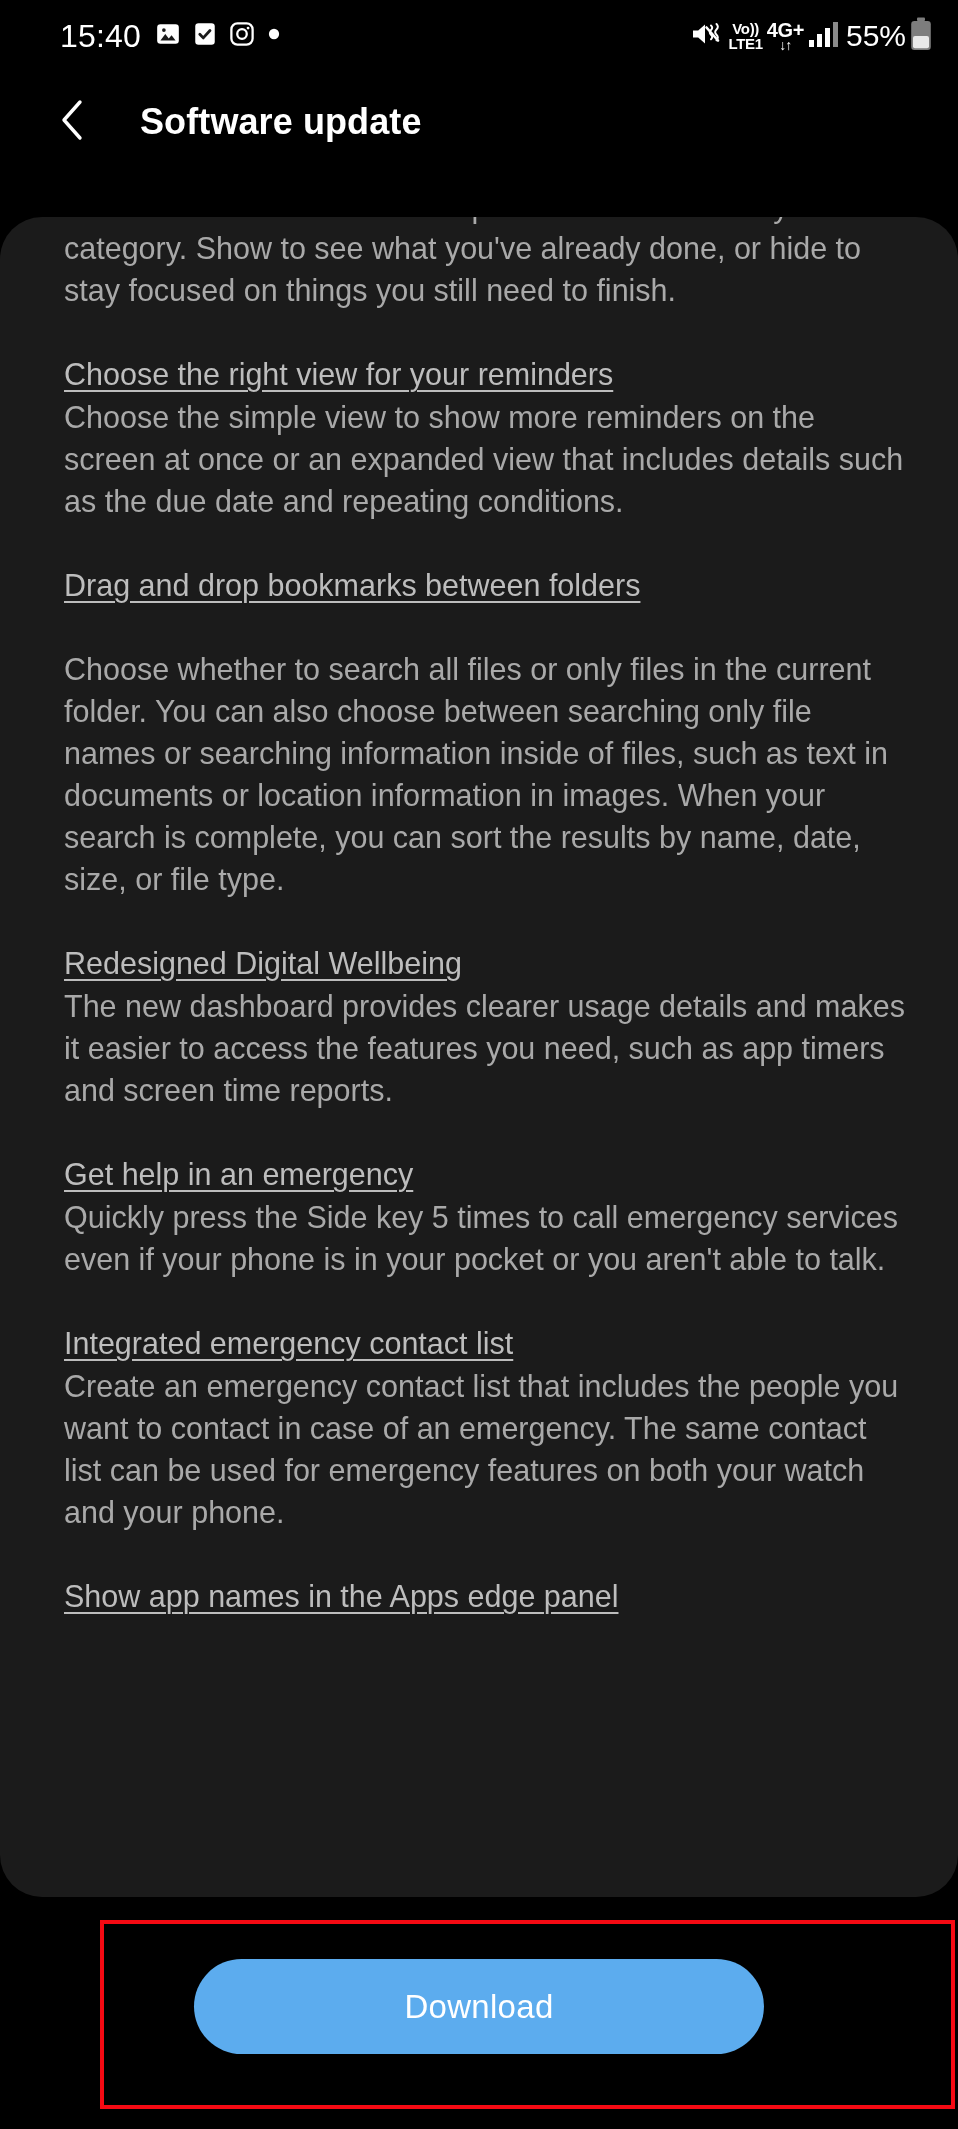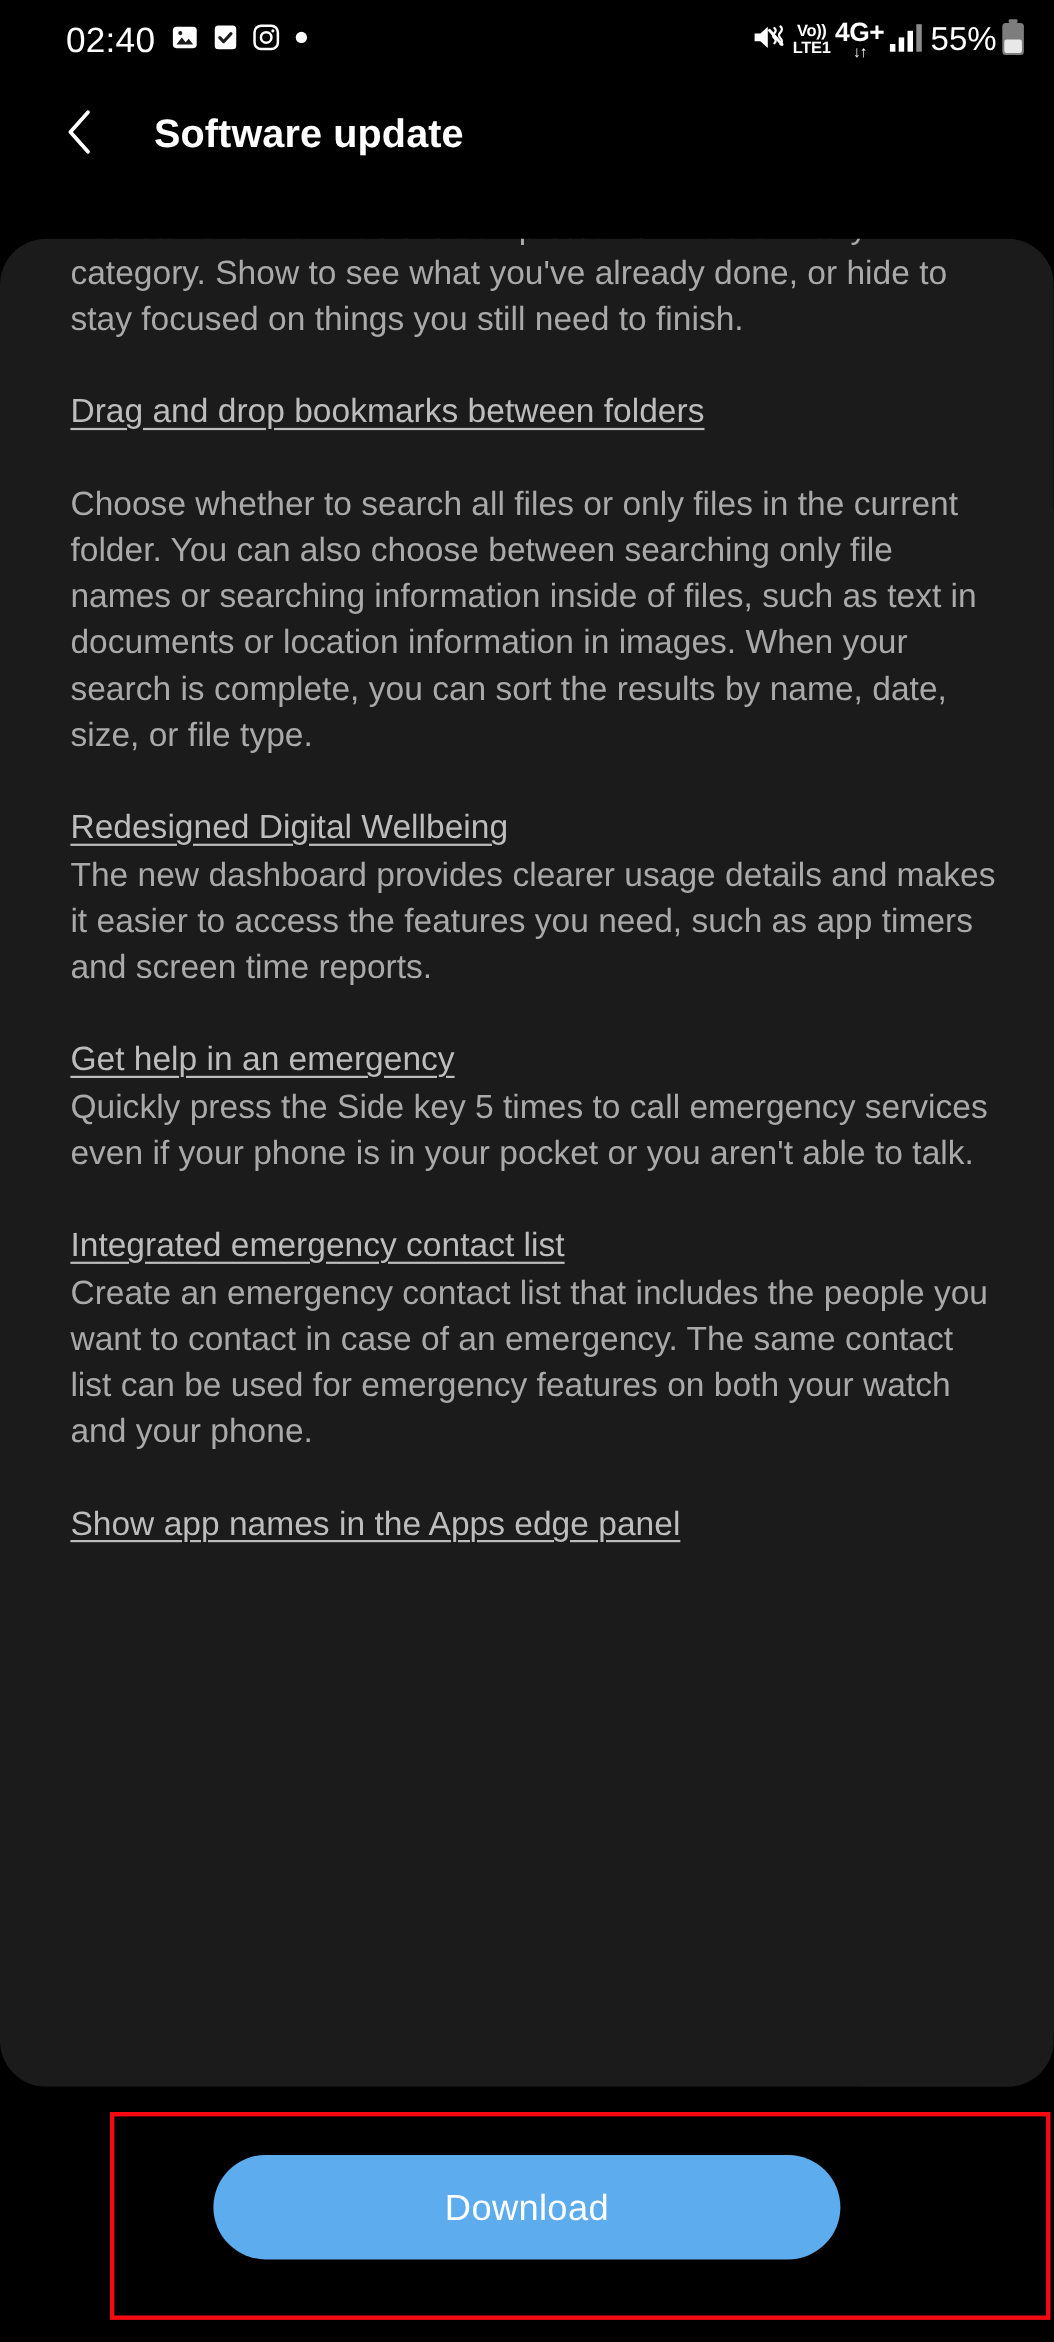--- a/index.html
+++ b/index.html
@@ -31,21 +31,21 @@
   .sb-icons { display:flex; align-items:center; gap:12px; }
   .ic { display:block; }
   .sb-spacer { flex:1; }
   .sb-right { display:flex; align-items:center; gap:4px; }
   .volte {
     display:flex; flex-direction:column; align-items:center;
     font-size:15px; font-weight:700; line-height:1.02;
     letter-spacing:-0.3px; color:#fff;
   }
   .netgrp { display:flex; flex-direction:column; align-items:center; line-height:1; }
-  .netgrp .lbl { font-size:24px; font-weight:700; letter-spacing:-0.4px; }
+  .netgrp .lbl { font-size:20px; font-weight:700; letter-spacing:-0.4px; }
   .netgrp .arr { font-size:14px; font-weight:700; margin-top:-2px; letter-spacing:-1px; }
   .sb-batt-txt {
     font-size:30px; font-weight:400; color:#fff; letter-spacing:0px;
     margin-left:2px;
   }
 
   
   .appbar {
     position:absolute; top:72px; left:0;
     width:958px; height:100px;
@@ -123,21 +123,21 @@
     pointer-events:none;
   }
 </style>
 </head>
 <body>
 
 <div class="phone">
 
   <div class="statusbar">
     <div class="sb-left">
-      <div class="sb-clock">02:40</div>
+      <div class="sb-clock">15:40</div>
       <div class="sb-icons">
         <span class="ic">
           <svg width="26" height="26" viewBox="0 0 24 24">
               <rect x="2" y="3" width="20" height="18" rx="3" fill="#fff"></rect>
               <path d="M5 18l4.5-6 3.2 4.1 2.6-3 3.7 4.9z" fill="#1b1b1b"></path>
               <circle cx="8.2" cy="8.4" r="1.7" fill="#1b1b1b"></circle>
             </svg>
         </span>
         <span class="ic">
           <svg width="24" height="26" viewBox="0 0 22 24">
@@ -209,20 +209,24 @@
     <div class="page-title">Software update</div>
   </div>
 
   <div class="card">
     <div class="card-inner">
 
       <div class="sec">
         <p>You can show or hide the completed reminders in any category. Show to see what you've already done, or hide to stay focused on things you still need to finish.</p>
       </div>
 
+      <div class="sec">
+        <h3>Choose the right view for your reminders</h3>
+        <p>Choose the simple view to show more reminders on the screen at once or an expanded view that includes details such as the due date and repeating conditions.</p>
+      </div>
 
       <div class="sec">
         <h3>Drag and drop bookmarks between folders</h3>
       </div>
 
       <div class="sec">
         <p>Choose whether to search all files or only files in the current folder. You can also choose between searching only file names or searching information inside of files, such as text in documents or location information in images. When your search is complete, you can sort the results by name, date, size, or file type.</p>
       </div>
 
       <div class="sec">

